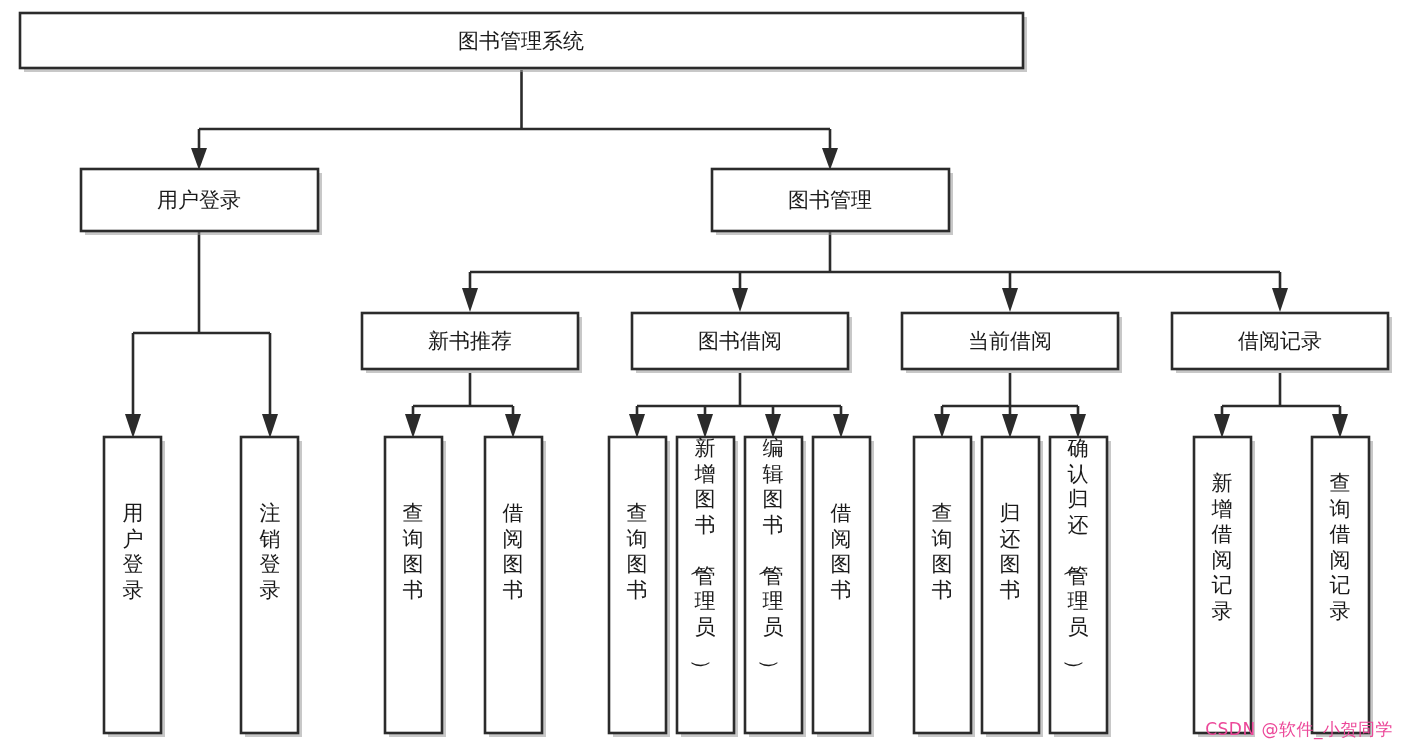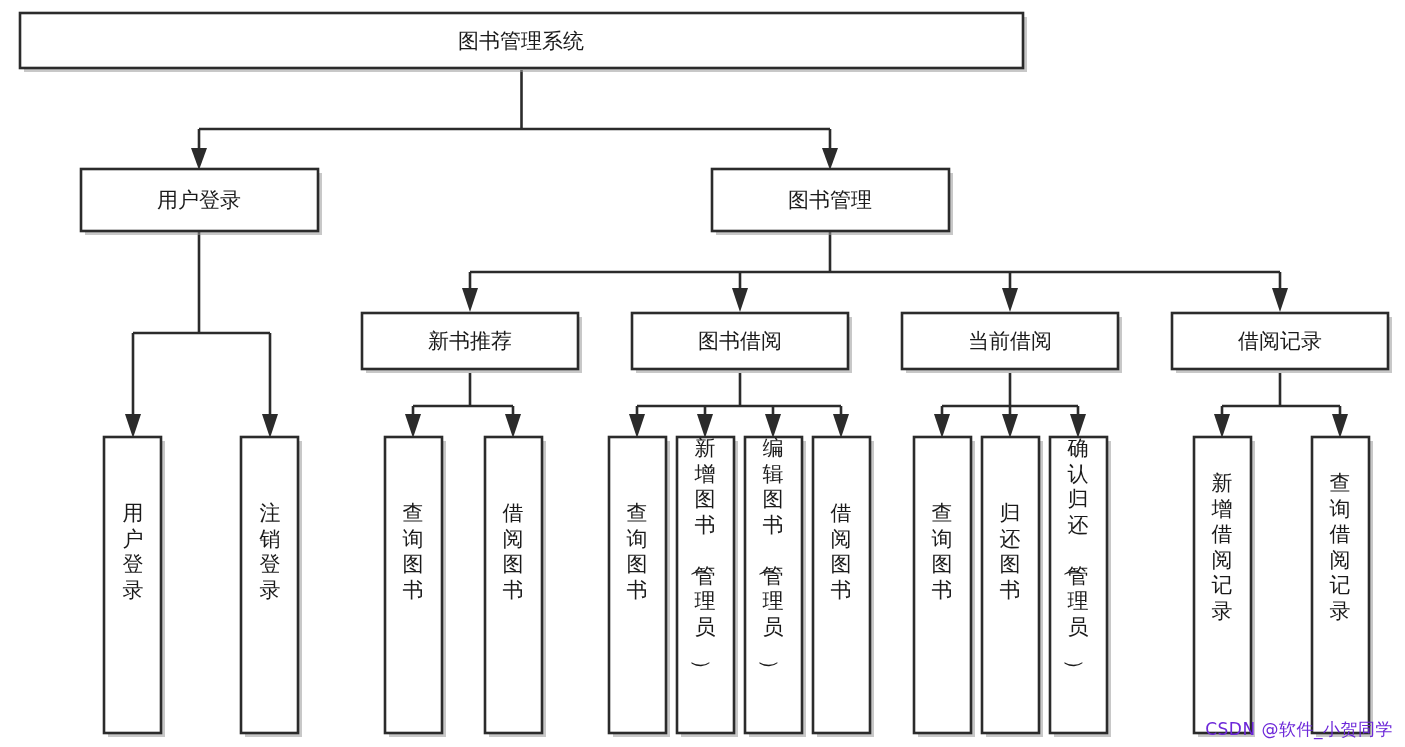--- a/index.html
+++ b/index.html
@@ -57,21 +57,21 @@
     font-size: 21px;
     fill: #1a1a1a;
     text-anchor: middle;
   }
   .watermark {
     position: absolute;
     right: 12px;
     bottom: 6px;
     font-family: "DejaVu Sans", "Liberation Sans", sans-serif;
     font-size: 17px;
-    color: #6d28d9;
+    color: #ec4899;
     letter-spacing: 0.5px;
     white-space: nowrap;
     user-select: none;
   }
 </style>
 </head>
 <body>
 
 <div id="diagram-root">
 

